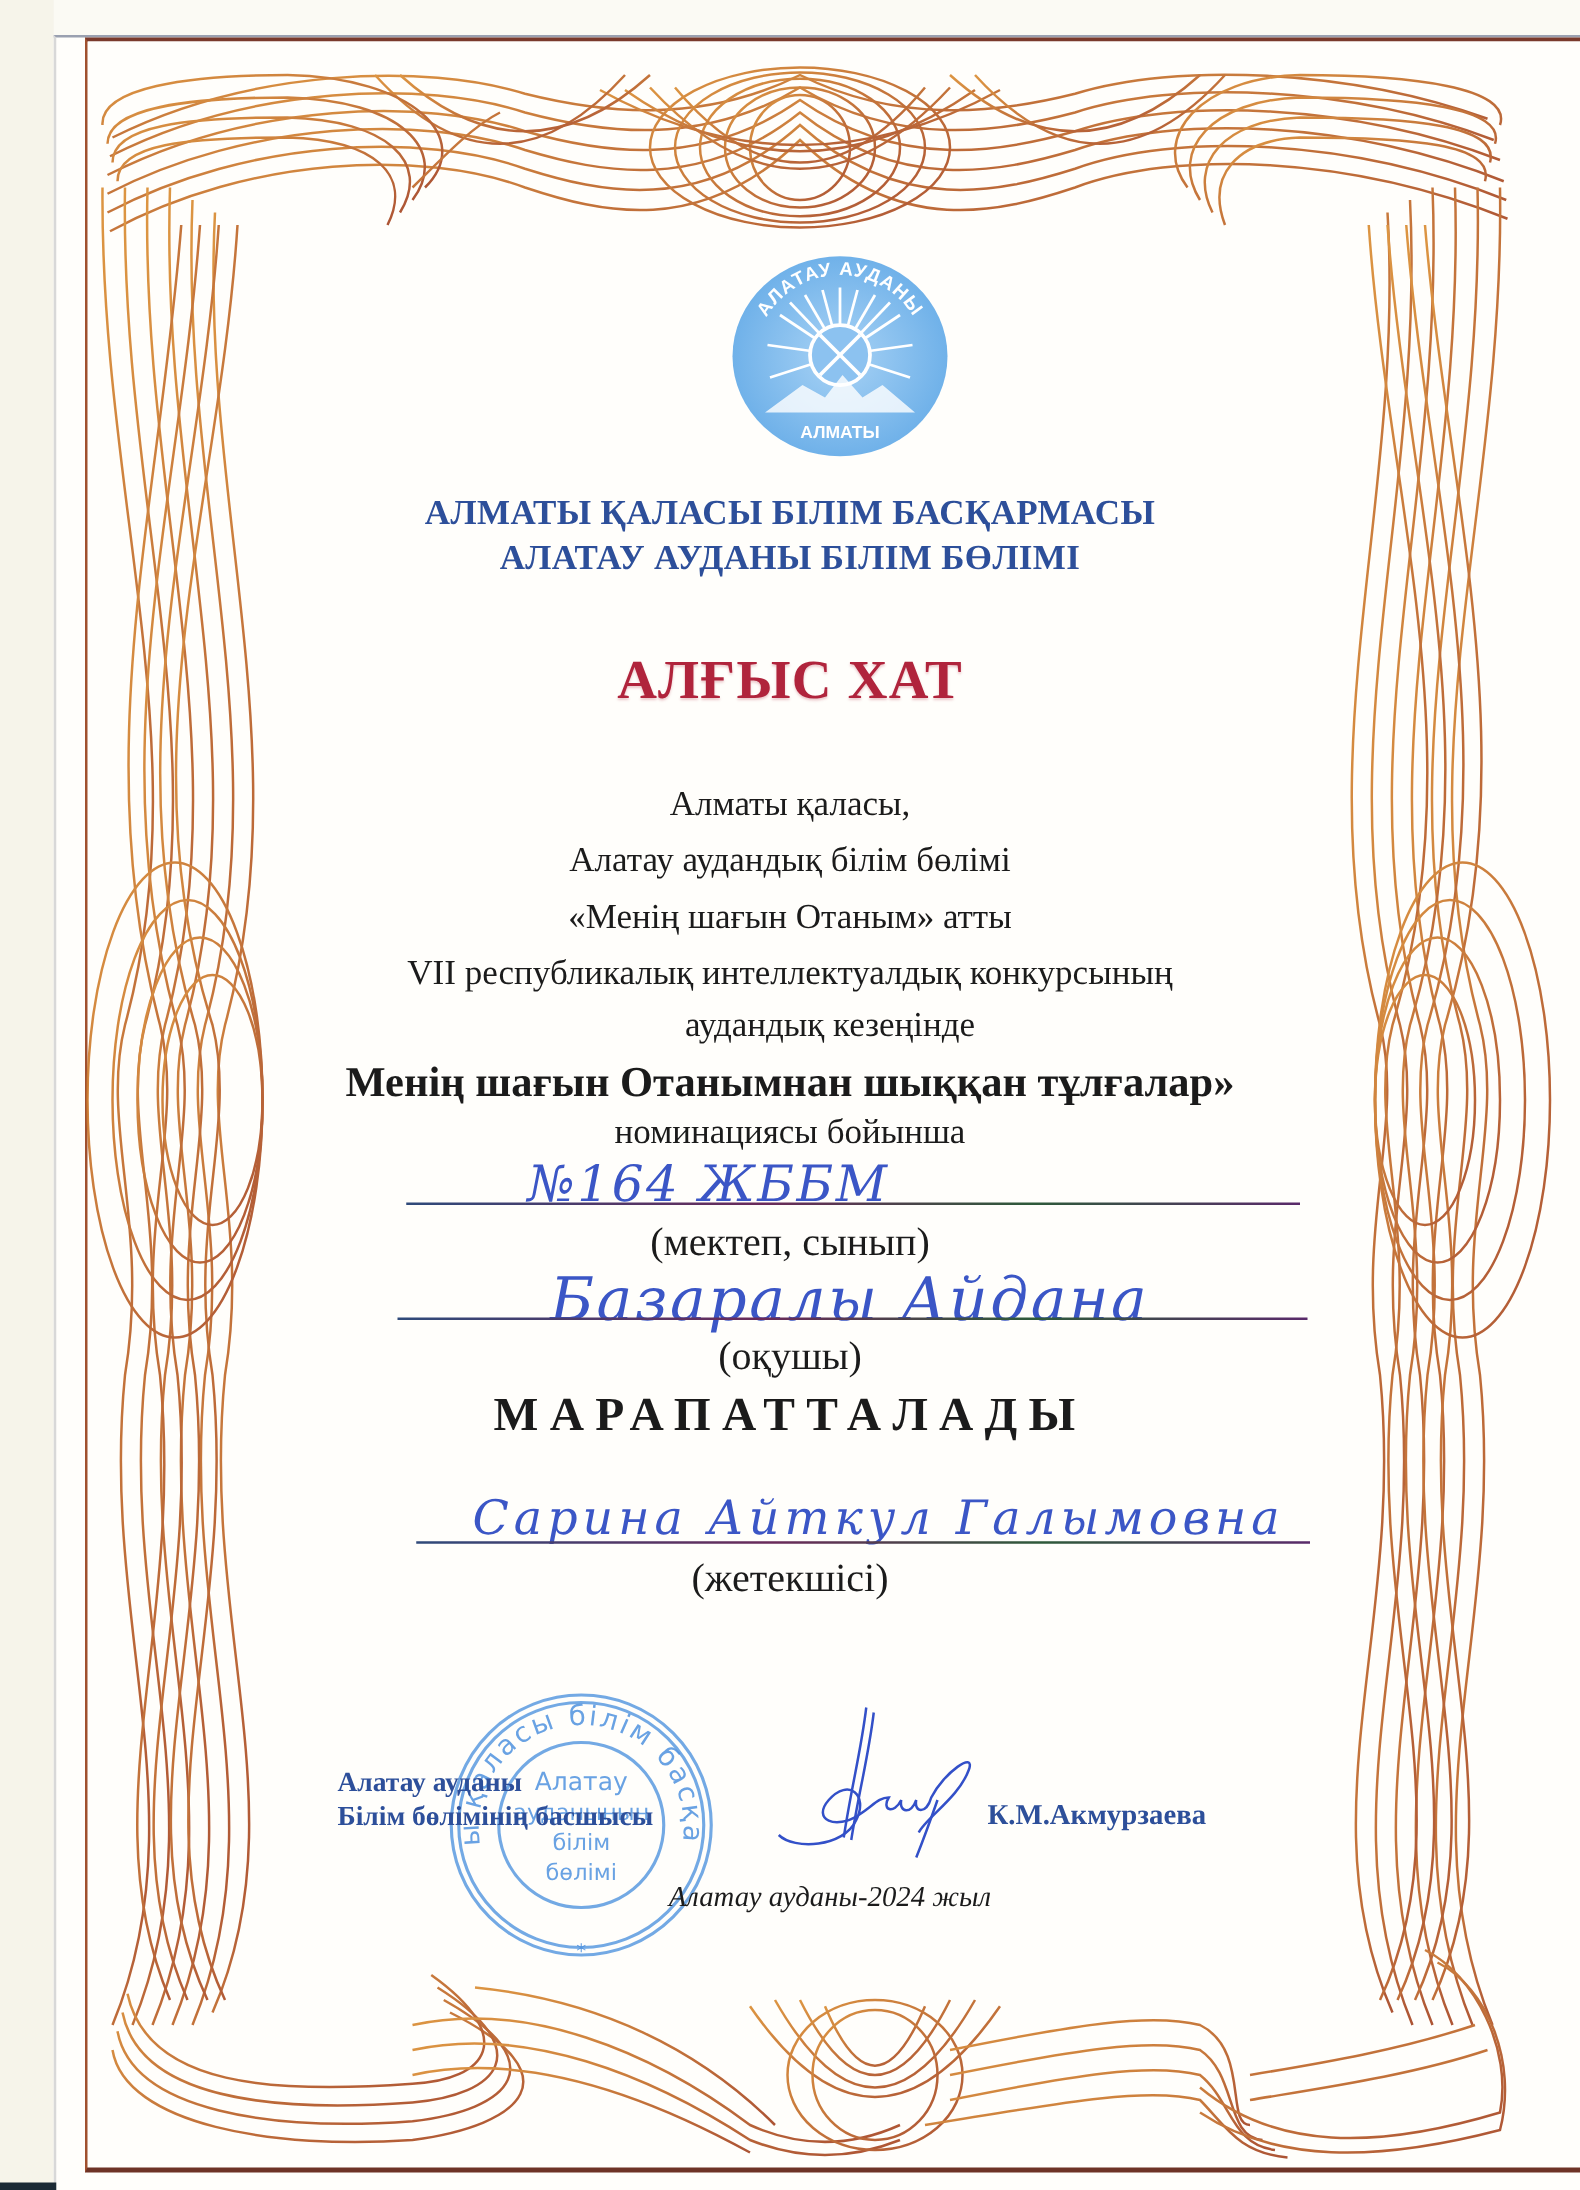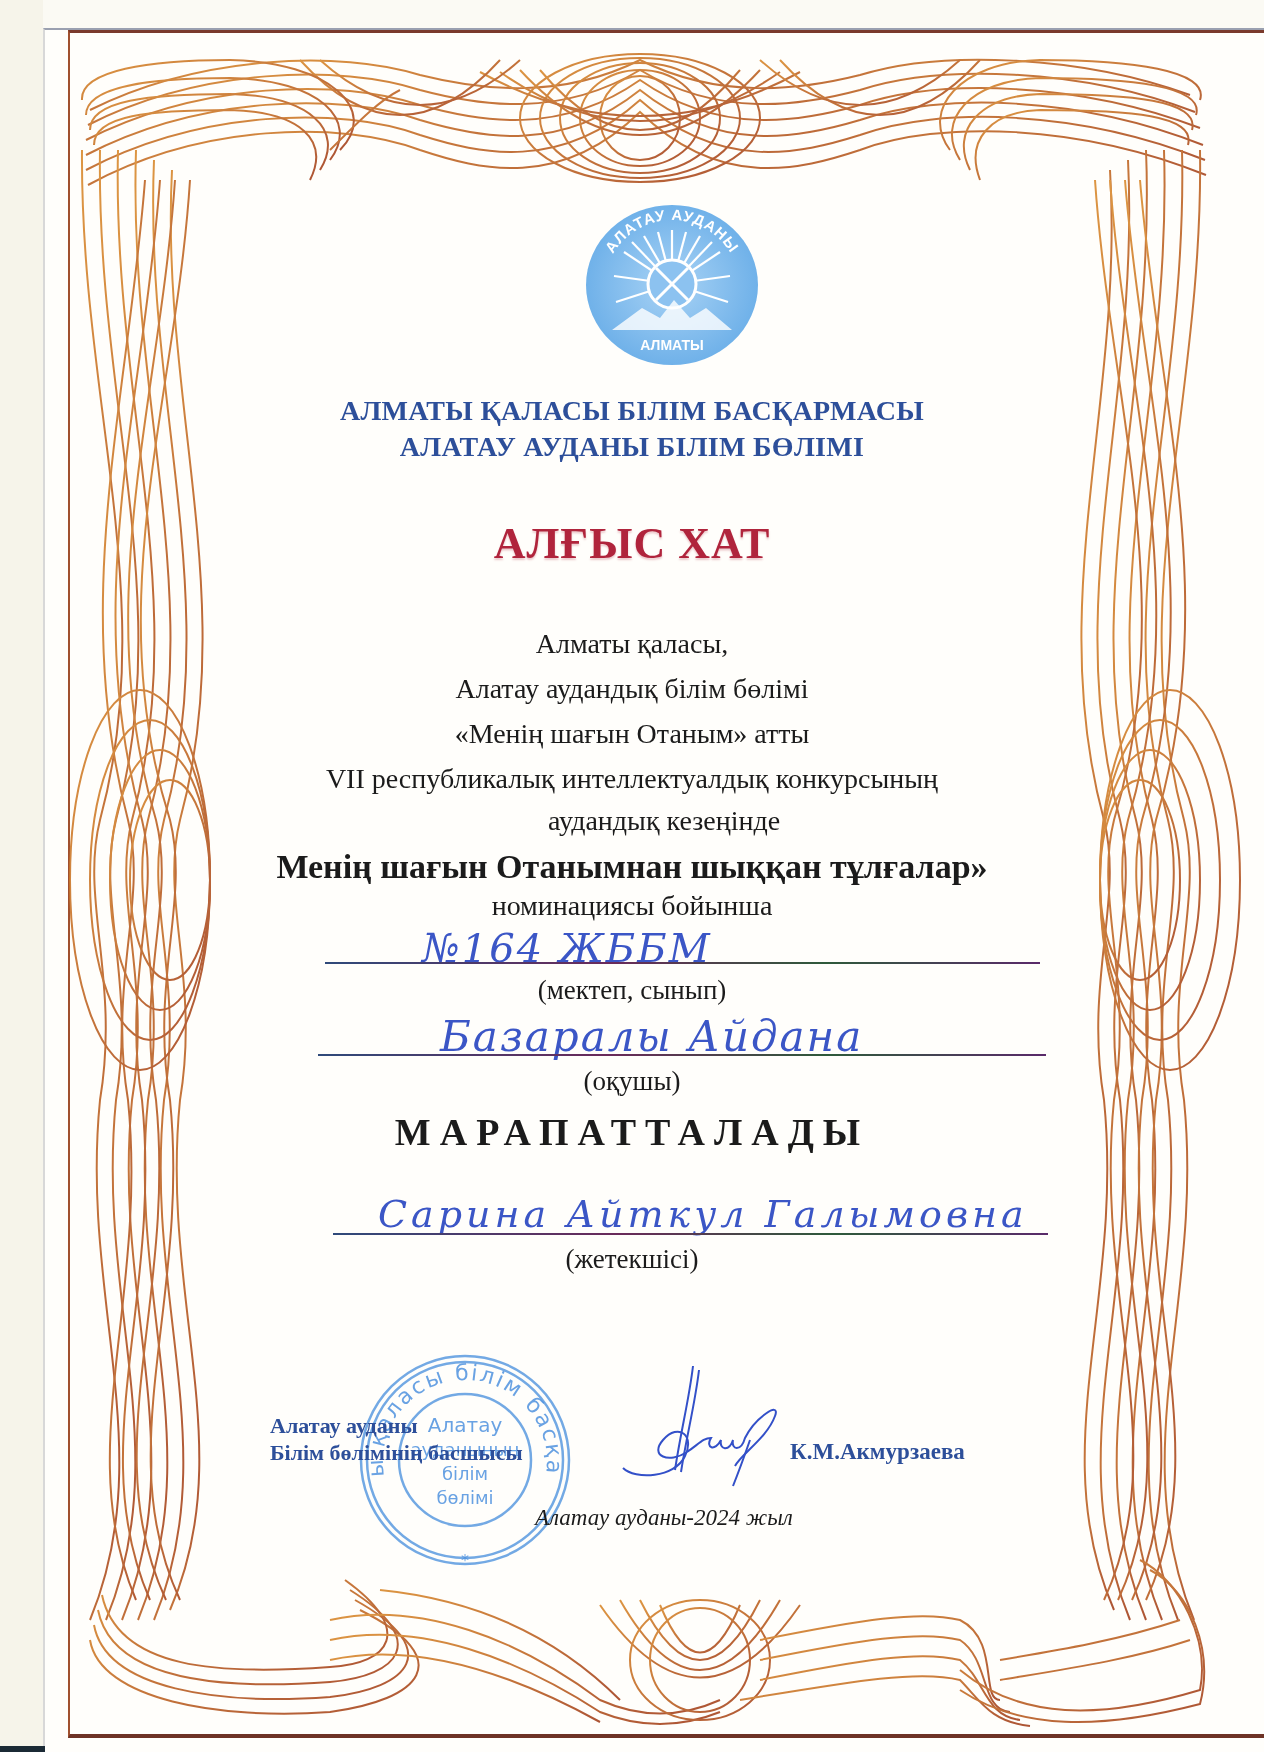--- a/index.html
+++ b/index.html
@@ -35,21 +35,21 @@
   .bold-text { color: #1b1b1b; font-size: 34px; font-weight: bold; }
   .awarded { color: #1b1b1b; font-size: 38px; font-weight: bold; letter-spacing: 9px; }
   .fill-line {
     position: absolute; height: 2px;
     background: linear-gradient(90deg, #2f4a7a, #6a2a5a 40%, #2e5a3a 70%, #5a2a6a);
   }
   .handwriting {
     position: absolute; color: #3b56c6; font-family: "DejaVu Serif", serif; font-style: italic;
     font-size: 40px; letter-spacing: 2px; white-space: nowrap;
   }
-  .caption { color: #1b1b1b; font-size: 27px; }
+  .caption { color: #1b1b1b; font-size: 32px; }
   .sign-left {
     position: absolute; left: 270px; top: 1412px; color: #2d4f9a; font-weight: bold; font-size: 22px; line-height: 27px;
   }
   .sign-name {
     position: absolute; left: 790px; top: 1439px; color: #2d4f9a; font-weight: bold; font-size: 23px;
   }
   .place-year {
     position: absolute; left: 535px; top: 1505px; color: #1b1b1b; font-style: italic; font-size: 23px;
   }
   .stamp { position: absolute; left: 355px; top: 1340px; }
@@ -221,21 +221,21 @@
   <div class="center-line body-text" style="top:718px;">«Менің шағын Отаным» атты</div>
   <div class="center-line body-text" style="top:763px;">VII республикалық интеллектуалдық конкурсының</div>
   <div class="center-line body-text" style="top:805px;padding-left:32px;">аудандық кезеңінде</div>
   <div class="center-line bold-text" style="top:848px;">Менің шағын Отанымнан шыққан тұлғалар»</div>
   <div class="center-line body-text" style="top:890px;">номинациясы бойынша</div>
 
   <div class="handwriting" style="left:410px; top:925px;margin-left:12px;">№164 ЖББМ</div>
   <div class="fill-line" style="left:325px; top:962px; width:715px;"></div>
   <div class="center-line caption" style="top:975px;">(мектеп, сынып)</div>
 
-  <div class="handwriting" style="left:440px; top:1012px; font-size:42px;">Базаралы Айдана</div>
+  <div class="handwriting" style="left:440px; top:1012px; font-size:48px;">Базаралы Айдана</div>
   <div class="fill-line" style="left:318px; top:1054px; width:728px;"></div>
   <div class="center-line caption" style="top:1066px;">(оқушы)</div>
 
   <div class="center-line awarded" style="top:1110px;">МАРАПАТТАЛАДЫ</div>
 
   <div class="handwriting" style="left:378px; top:1192px; font-size:38px; letter-spacing:4px;text-align:right;">Сарина Айткул Галымовна</div>
   <div class="fill-line" style="left:333px; top:1233px; width:715px;"></div>
   <div class="center-line caption" style="top:1244px;">(жетекшісі)</div>
 </div>
 

